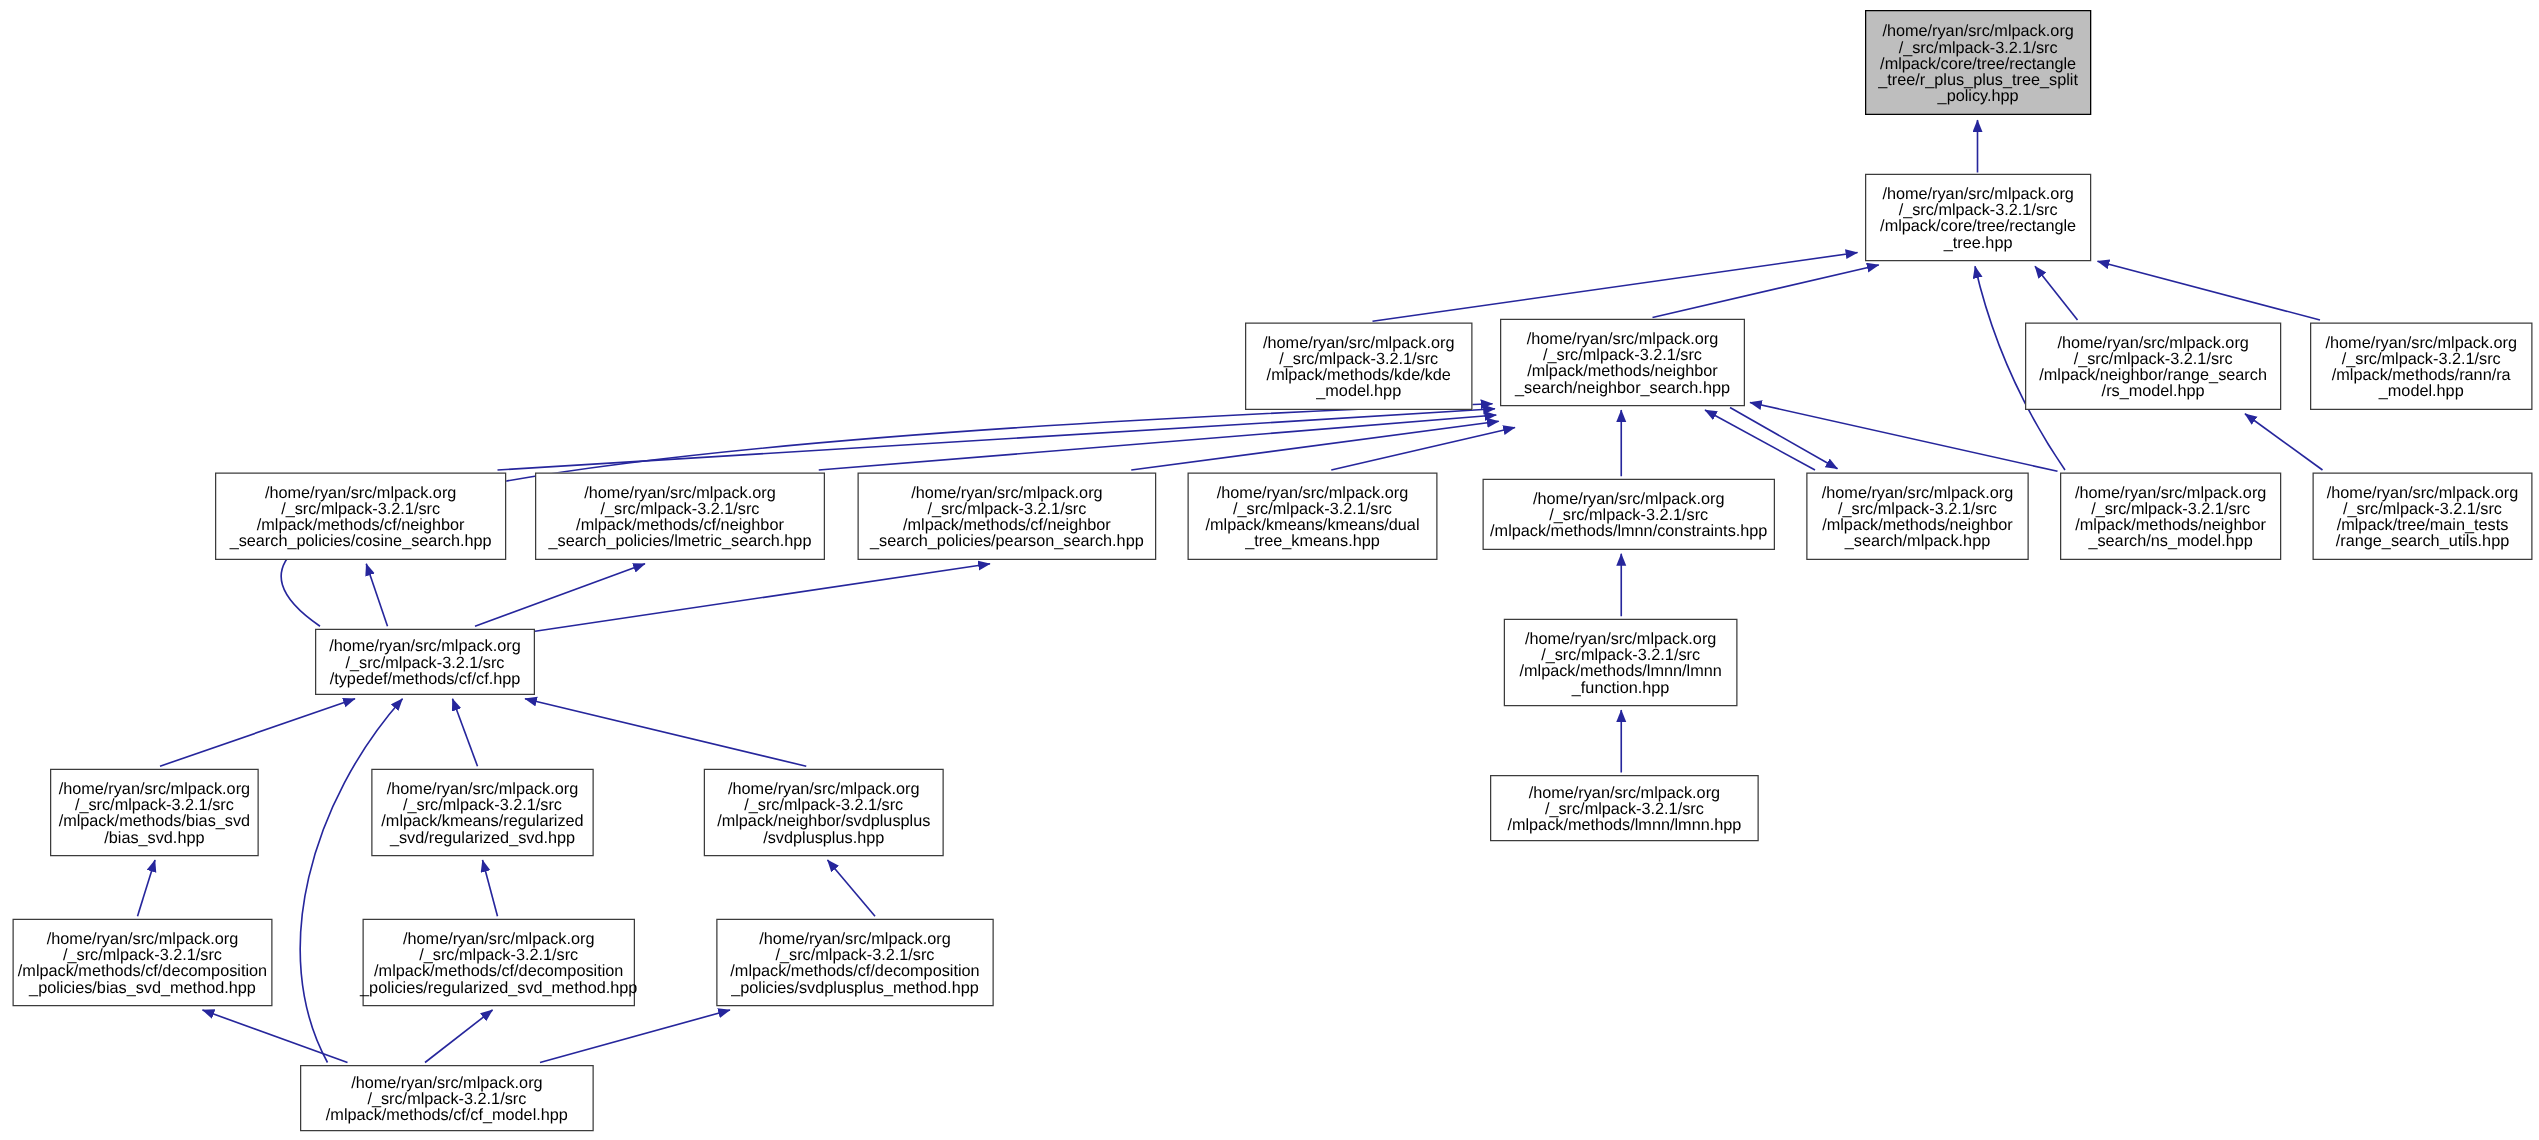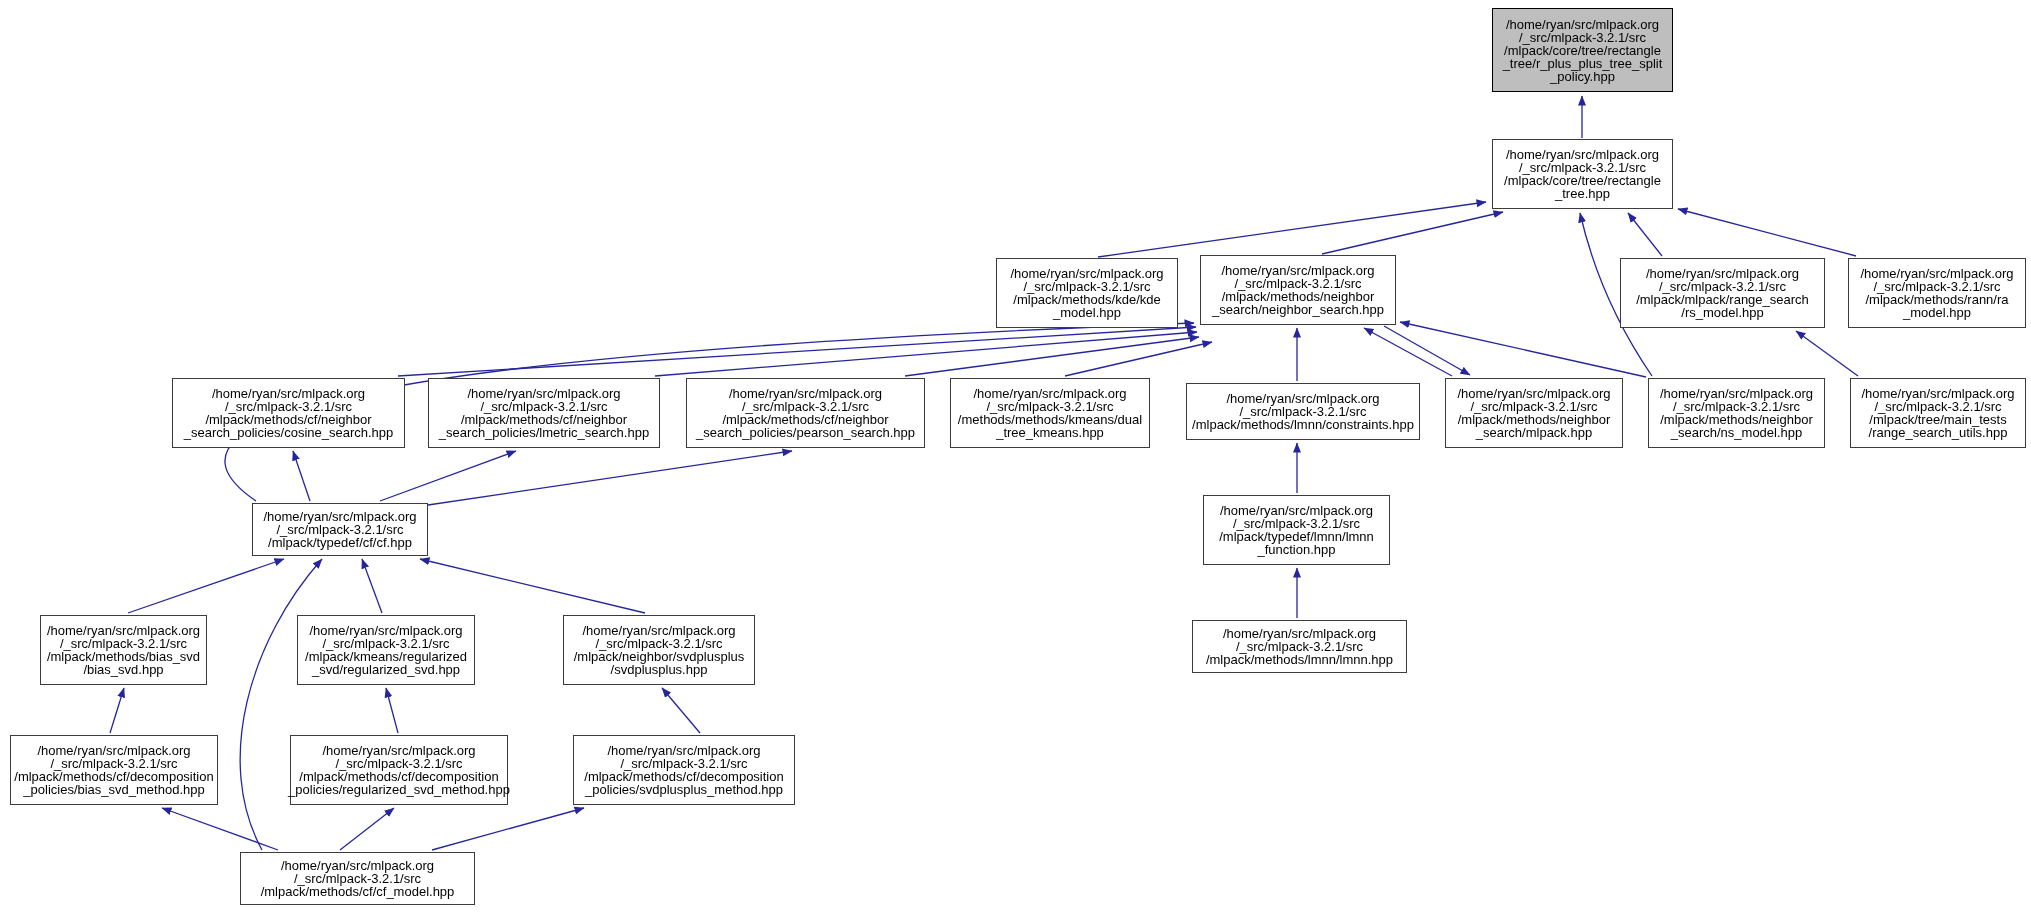--- a/index.html
+++ b/index.html
@@ -95,21 +95,21 @@
       </div>
       <div class="node" style="left: 1200px; top: 255px; width: 196px; height: 70px;">
         <span class="ln">/home/ryan/src/mlpack.org</span>
         <span class="ln">/_src/mlpack-3.2.1/src</span>
         <span class="ln">/mlpack/methods/neighbor</span>
         <span class="ln">_search/neighbor_search.hpp</span>
       </div>
       <div class="node" style="left: 1620px; top: 258px; width: 205px; height: 70px;">
         <span class="ln">/home/ryan/src/mlpack.org</span>
         <span class="ln">/_src/mlpack-3.2.1/src</span>
-        <span class="ln">/mlpack/mlpack/range_search</span>
+        <span class="ln">/mlpack/neighbor/range_search</span>
         <span class="ln">/rs_model.hpp</span>
       </div>
       <div class="node" style="left: 1848px; top: 258px; width: 178px; height: 70px;">
         <span class="ln">/home/ryan/src/mlpack.org</span>
         <span class="ln">/_src/mlpack-3.2.1/src</span>
         <span class="ln">/mlpack/methods/rann/ra</span>
         <span class="ln">_model.hpp</span>
       </div>
       <div class="node" style="left: 172px; top: 378px; width: 233px; height: 70px;">
         <span class="ln">/home/ryan/src/mlpack.org</span>
@@ -125,21 +125,21 @@
       </div>
       <div class="node" style="left: 686px; top: 378px; width: 239px; height: 70px;">
         <span class="ln">/home/ryan/src/mlpack.org</span>
         <span class="ln">/_src/mlpack-3.2.1/src</span>
         <span class="ln">/mlpack/methods/cf/neighbor</span>
         <span class="ln">_search_policies/pearson_search.hpp</span>
       </div>
       <div class="node" style="left: 950px; top: 378px; width: 200px; height: 70px;">
         <span class="ln">/home/ryan/src/mlpack.org</span>
         <span class="ln">/_src/mlpack-3.2.1/src</span>
-        <span class="ln">/methods/methods/kmeans/dual</span>
+        <span class="ln">/mlpack/kmeans/kmeans/dual</span>
         <span class="ln">_tree_kmeans.hpp</span>
       </div>
       <div class="node" style="left: 1186px; top: 383px; width: 234px; height: 57px;">
         <span class="ln">/home/ryan/src/mlpack.org</span>
         <span class="ln">/_src/mlpack-3.2.1/src</span>
         <span class="ln">/mlpack/methods/lmnn/constraints.hpp</span>
       </div>
       <div class="node" style="left: 1445px; top: 378px; width: 178px; height: 70px;">
         <span class="ln">/home/ryan/src/mlpack.org</span>
         <span class="ln">/_src/mlpack-3.2.1/src</span>
@@ -154,26 +154,26 @@
       </div>
       <div class="node" style="left: 1850px; top: 378px; width: 176px; height: 70px;">
         <span class="ln">/home/ryan/src/mlpack.org</span>
         <span class="ln">/_src/mlpack-3.2.1/src</span>
         <span class="ln">/mlpack/tree/main_tests</span>
         <span class="ln">/range_search_utils.hpp</span>
       </div>
       <div class="node" style="left: 252px; top: 503px; width: 176px; height: 53px;">
         <span class="ln">/home/ryan/src/mlpack.org</span>
         <span class="ln">/_src/mlpack-3.2.1/src</span>
-        <span class="ln">/mlpack/typedef/cf/cf.hpp</span>
+        <span class="ln">/typedef/methods/cf/cf.hpp</span>
       </div>
       <div class="node" style="left: 1203px; top: 495px; width: 187px; height: 70px;">
         <span class="ln">/home/ryan/src/mlpack.org</span>
         <span class="ln">/_src/mlpack-3.2.1/src</span>
-        <span class="ln">/mlpack/typedef/lmnn/lmnn</span>
+        <span class="ln">/mlpack/methods/lmnn/lmnn</span>
         <span class="ln">_function.hpp</span>
       </div>
       <div class="node" style="left: 1192px; top: 620px; width: 215px; height: 53px;">
         <span class="ln">/home/ryan/src/mlpack.org</span>
         <span class="ln">/_src/mlpack-3.2.1/src</span>
         <span class="ln">/mlpack/methods/lmnn/lmnn.hpp</span>
       </div>
       <div class="node" style="left: 40px; top: 615px; width: 167px; height: 70px;">
         <span class="ln">/home/ryan/src/mlpack.org</span>
         <span class="ln">/_src/mlpack-3.2.1/src</span>

